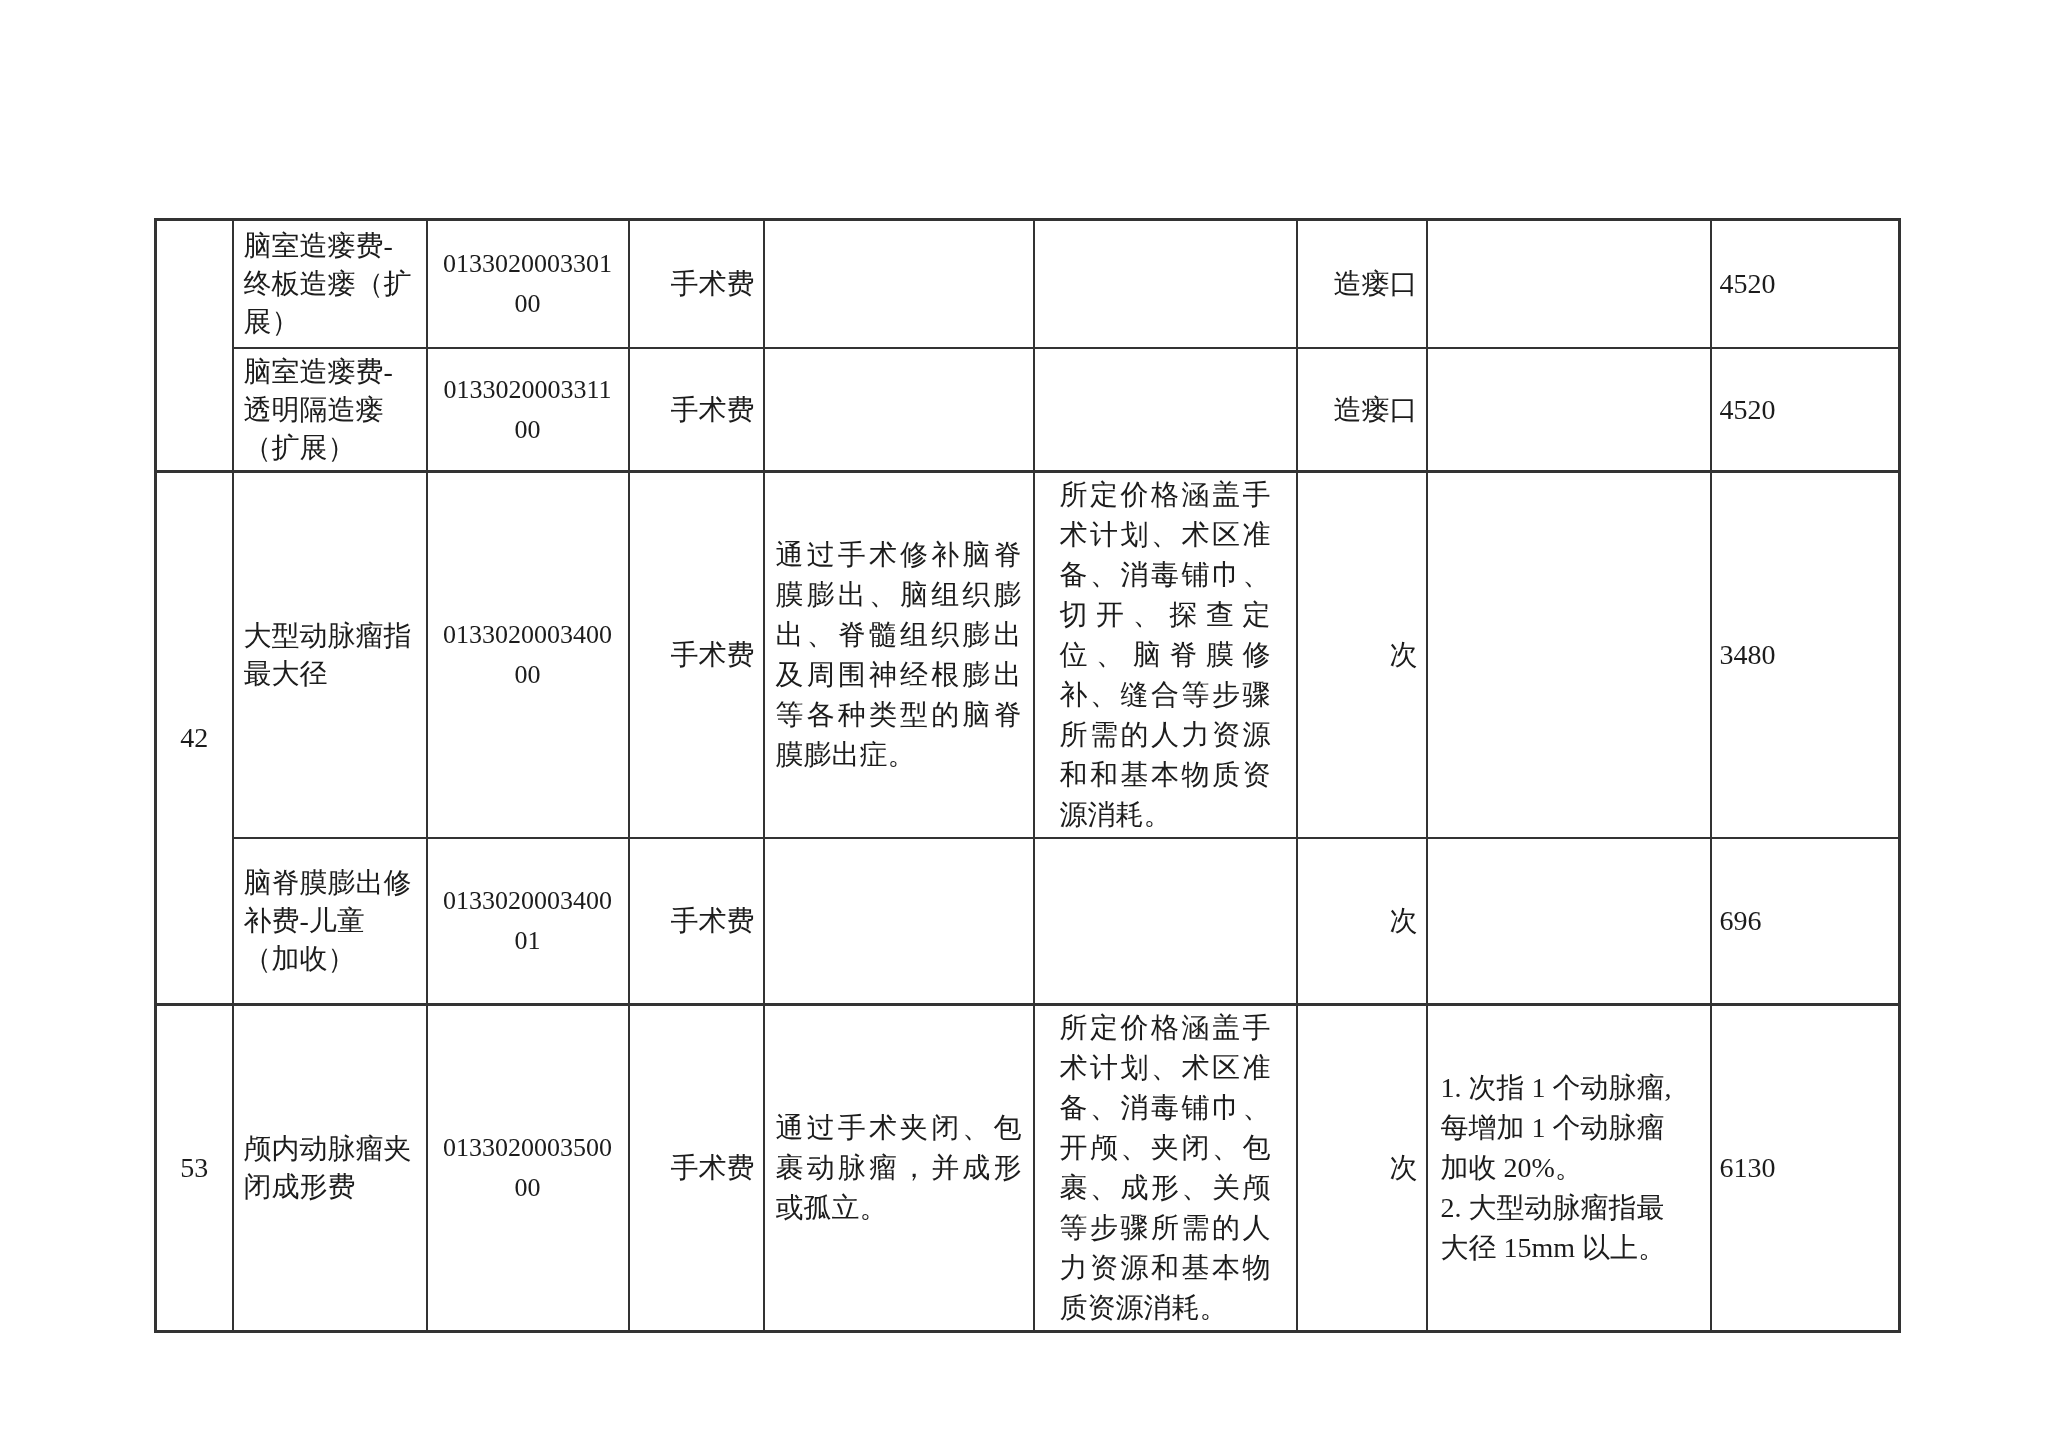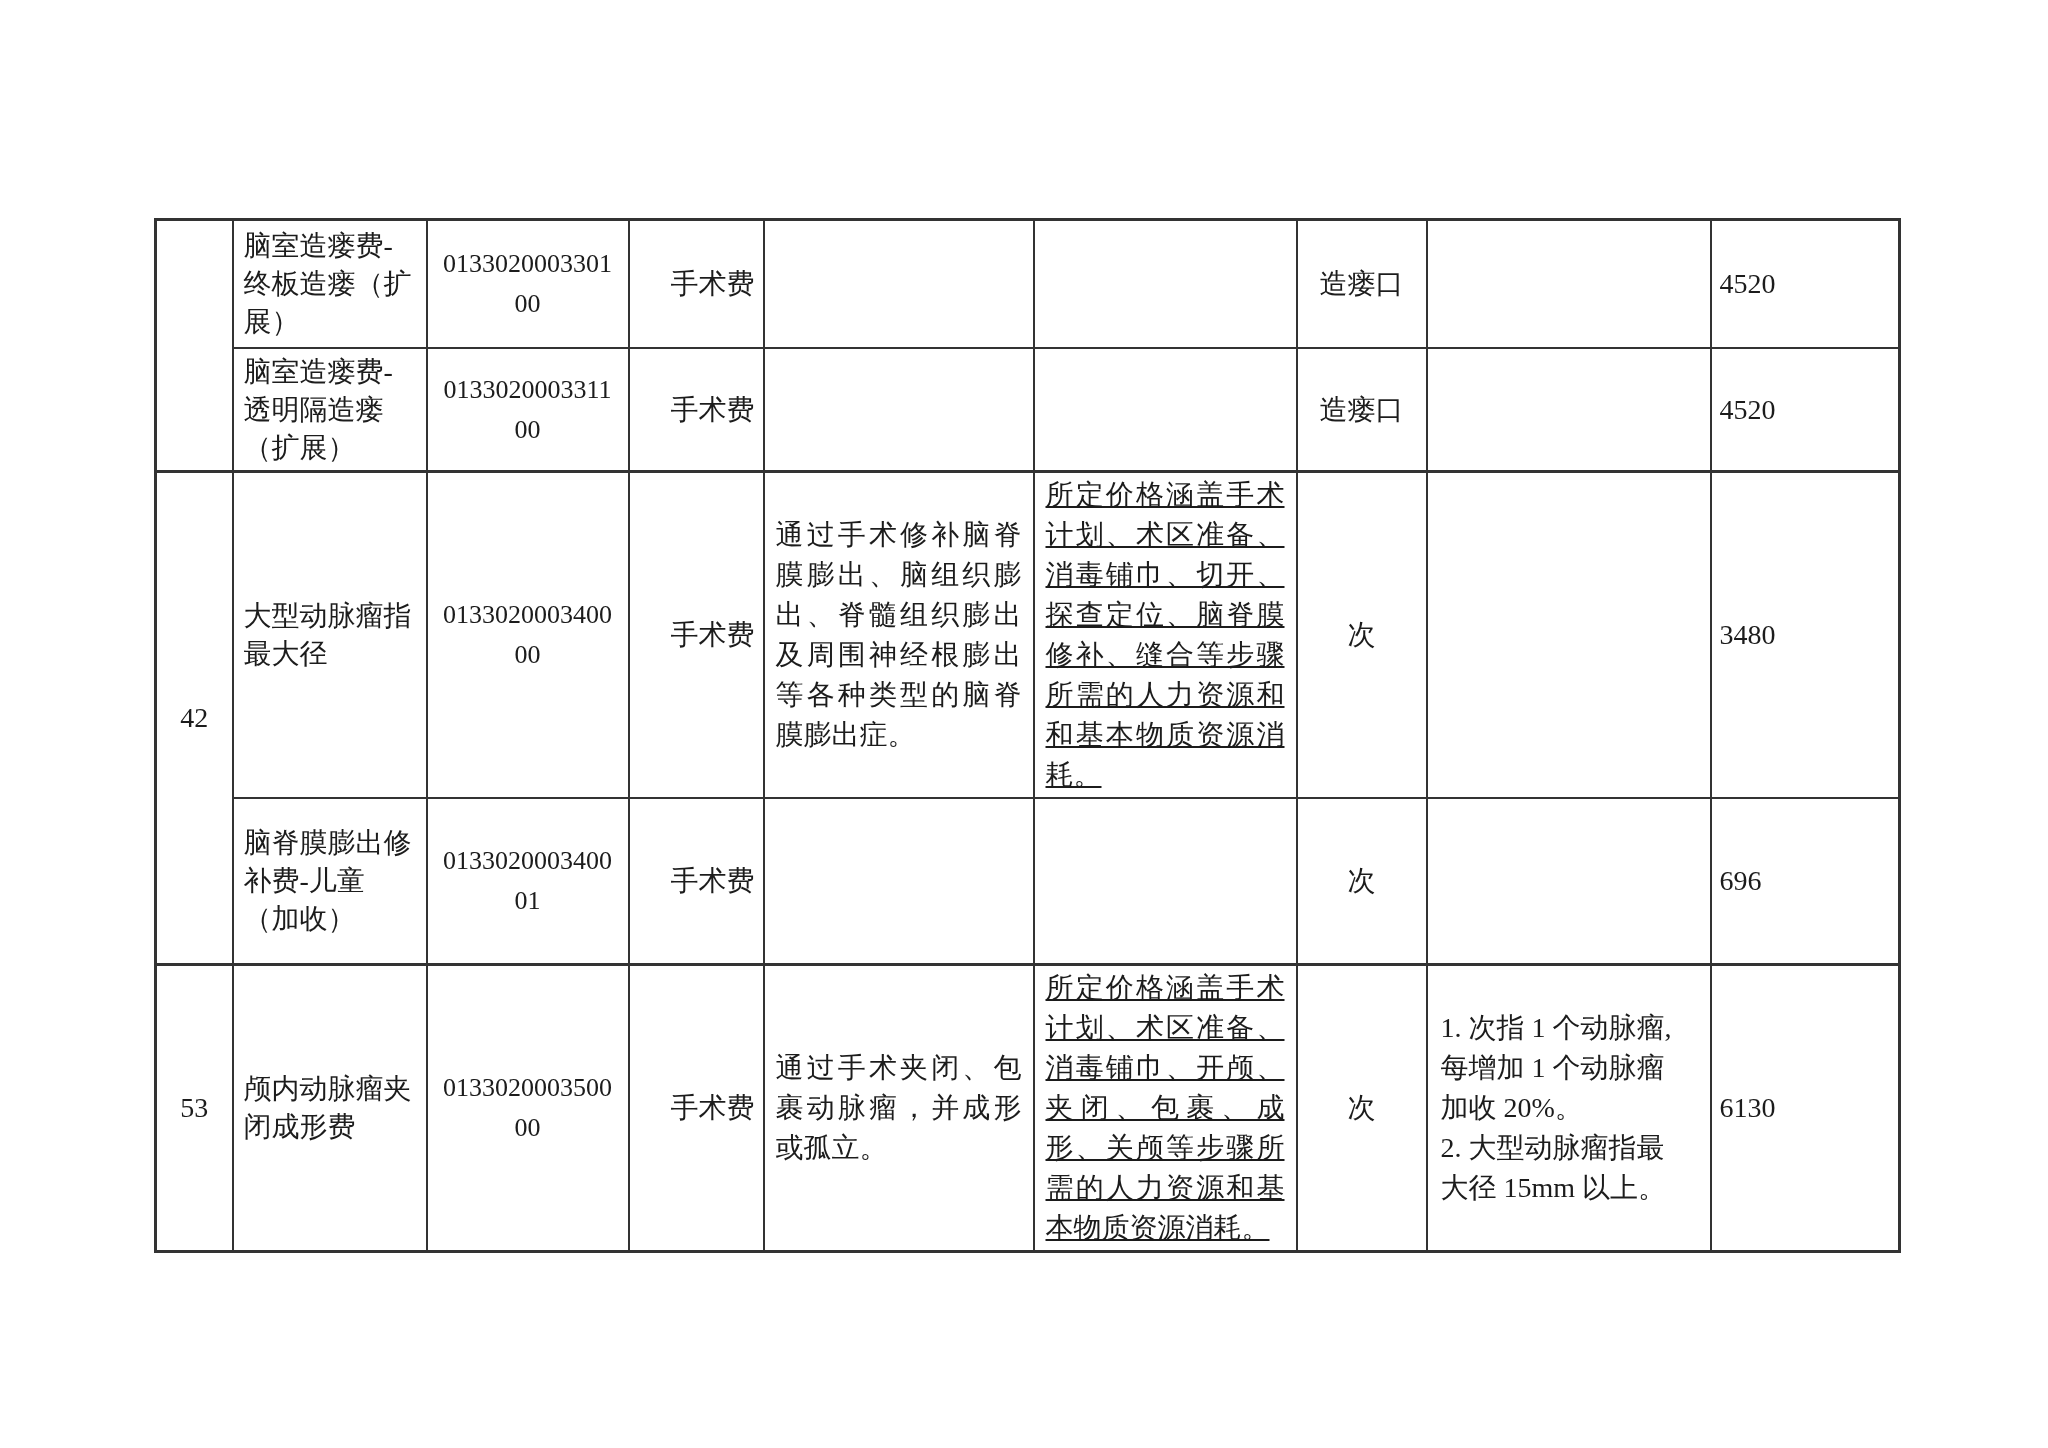--- a/index.html
+++ b/index.html
@@ -37,22 +37,22 @@
     overflow: hidden;
     word-break: break-word;
   }
   tr.group-top td { border-top: 3px solid #333333; }
 
   td.col-num   { text-align: center; padding: 2px 4px; }
   td.col-name  { text-align: left; line-height: 38px; padding: 2px 6px 2px 10px; }
   td.col-code  { text-align: center; font-size: 26px; letter-spacing: 0px; padding: 2px 14px; }
   td.col-fee   { text-align: right; }
   td.col-desc  { text-align: justify; text-align-last: left; padding: 2px 11px; }
-  td.col-cov   { text-align: justify; text-align-last: left; padding: 2px 11px; text-decoration: underline; }
-  td.col-unit  { text-align: center; }
+  td.col-cov   { text-align: justify; text-align-last: left; padding: 2px 25px; }
+  td.col-unit  { text-align: right; }
   td.col-notes { text-align: left; padding: 2px 21px 2px 13px; }
   td.col-price { }
 
   tr.r1 td { height: 122px; }
   tr.r2 td { height: 117px; }
   tr.r3 td { height: 301px; }
   tr.r4 td { height: 160px; }
   tr.r5 td { height: 269px; }
 </style>
 </head>

